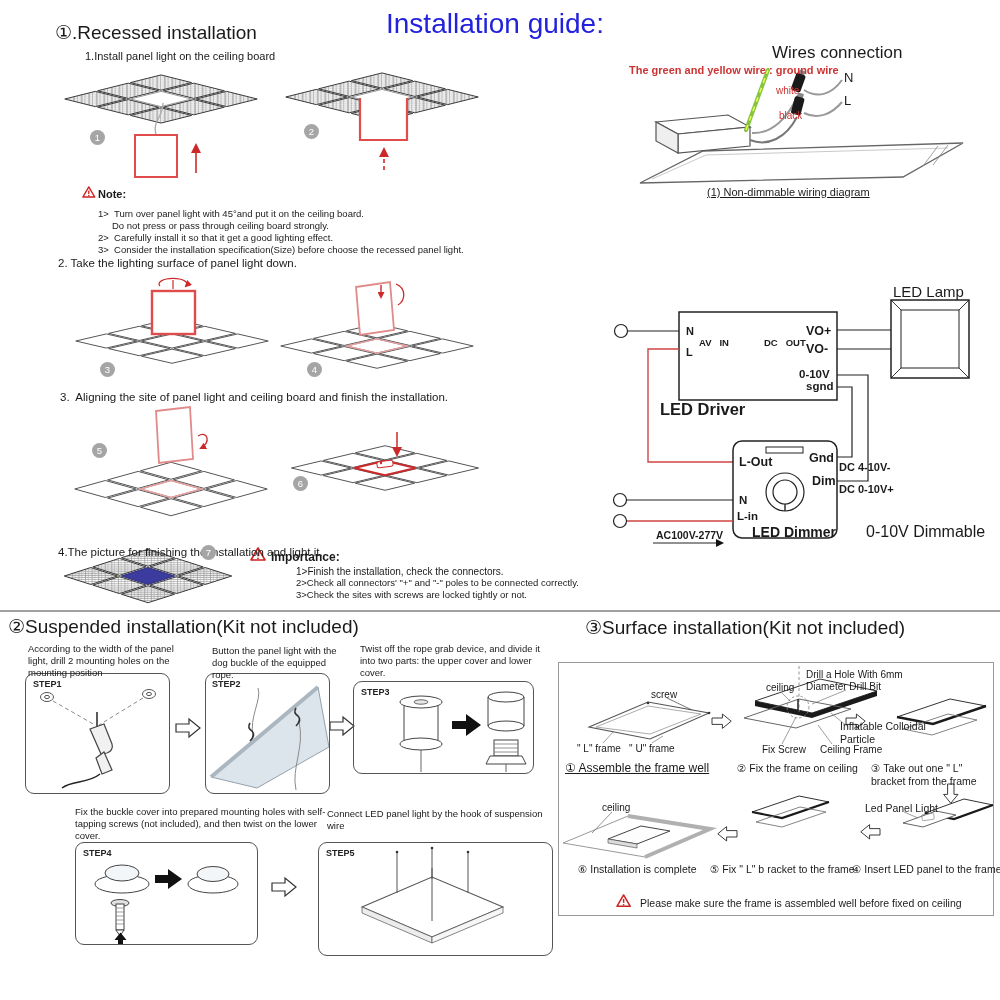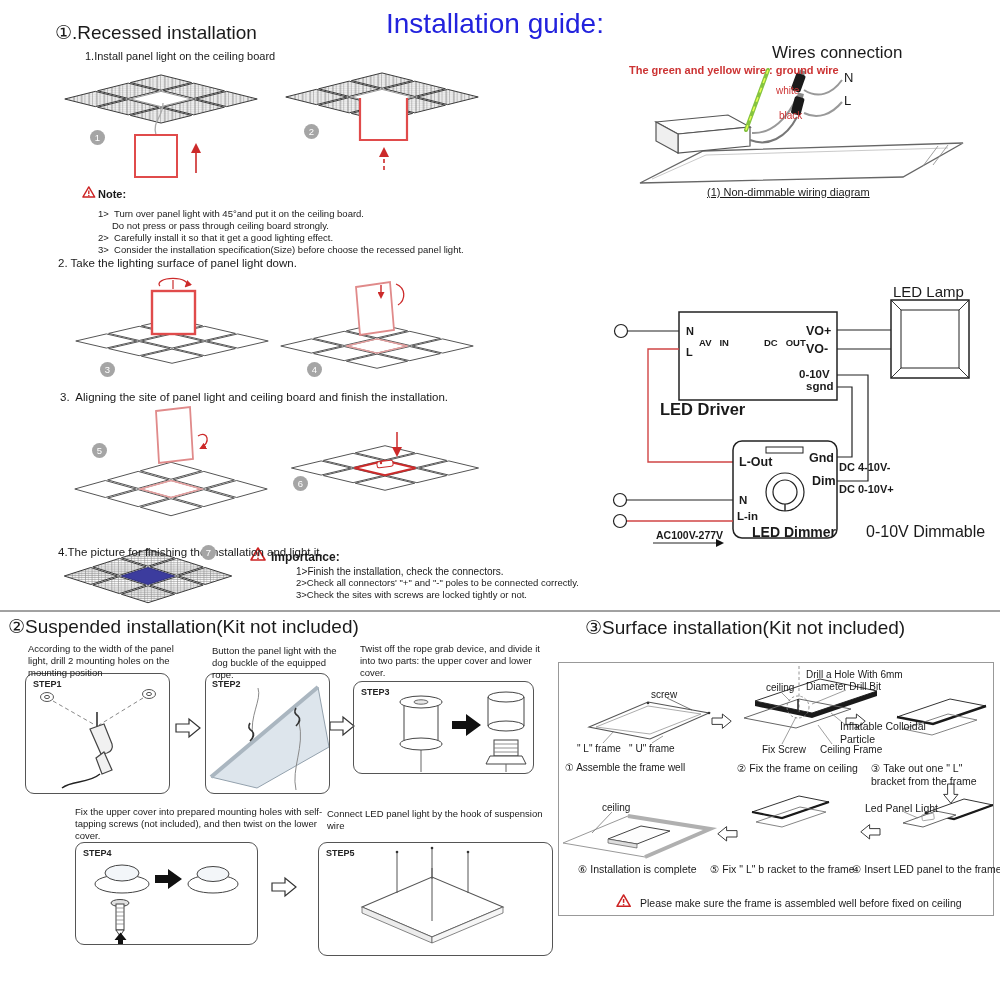--- a/index.html
+++ b/index.html
@@ -344,37 +344,37 @@
 <div class="t b" style="left:739px;top:494px;font-size:11.5px;">N</div>
 <div class="t b" style="left:737px;top:510px;font-size:11.5px;">L-in</div>
 <div class="t b" style="left:752px;top:524px;font-size:14px;">LED Dimmer</div>
 <div class="t b" style="left:656px;top:529px;font-size:10.5px;">AC100V-277V</div>
 <div class="t" style="left:866px;top:523px;font-size:16px;">0-10V Dimmable</div>
 
 <div class="t" style="left:8px;top:616px;font-size:19px;">②Suspended installation(Kit not included)</div>
 <div class="tw" style="left:28px;top:643px;width:158px;font-size:9.5px;">According to the width of the panel light, drill 2 mounting holes on the mounting position</div>
 <div class="tw" style="left:212px;top:645px;width:126px;font-size:9.5px;">Button the panel light with the dog buckle of the equipped rope.</div>
 <div class="tw" style="left:360px;top:643px;width:180px;font-size:9.5px;">Twist off the rope grab device, and divide it into two parts: the upper cover and lower cover.</div>
-<div class="tw" style="left:75px;top:806px;width:252px;font-size:9.5px;">Fix the upper cover into prepared mounting holes with self-tapping screws (not included), and then twist on the lower cover.</div>
+<div class="tw" style="left:75px;top:806px;width:252px;font-size:9.5px;">Fix the buckle cover into prepared mounting holes with self-tapping screws (not included), and then twist on the lower cover.</div>
 <div class="tw" style="left:327px;top:808px;width:220px;font-size:9.5px;">Connect LED panel light by the hook of suspension wire</div>
 <div class="steplab" style="left:33px;top:679px;">STEP1</div>
 <div class="steplab" style="left:212px;top:679px;">STEP2</div>
 <div class="steplab" style="left:361px;top:687px;">STEP3</div>
 <div class="steplab" style="left:83px;top:848px;">STEP4</div>
 <div class="steplab" style="left:326px;top:848px;">STEP5</div>
 
 <div class="t" style="left:585px;top:617px;font-size:19px;">③Surface installation(Kit not included)</div>
 <div class="t" style="left:651px;top:689px;font-size:10px;">screw</div>
 <div class="t" style="left:766px;top:682px;font-size:10px;">ceiling</div>
 <div class="tw" style="left:806px;top:669px;width:118px;font-size:10px;">Drill a Hole With 6mm Diameter Drill Bit</div>
 <div class="t" style="left:762px;top:744px;font-size:10px;">Fix Screw</div>
 <div class="t" style="left:820px;top:744px;font-size:10px;">Ceiling Frame</div>
 <div class="tw" style="left:840px;top:720px;width:88px;font-size:10.5px;">Inflatable Colloidal Particle</div>
 <div class="t" style="left:577px;top:743px;font-size:10px;">" L" frame   " U" frame</div>
-<div class="t" style="left:565px;top:762px;font-size:10px;">① Assemble the frame well</div>
+<div class="t" style="left:565px;top:762px;font-size:12px;text-decoration:underline;">① Assemble the frame well</div>
 <div class="t" style="left:737px;top:762px;font-size:10.5px;">② Fix the frame on ceiling</div>
 <div class="tw" style="left:871px;top:762px;width:112px;font-size:10.5px;">③ Take out one " L" bracket from the frame</div>
 <div class="t" style="left:865px;top:802px;font-size:10.5px;">Led Panel Light</div>
 <div class="t" style="left:602px;top:802px;font-size:10px;">ceiling</div>
 <div class="t" style="left:578px;top:863px;font-size:10.5px;">⑥ Installation is complete</div>
 <div class="t" style="left:710px;top:863px;font-size:10.5px;">⑤ Fix " L" b racket to the frame</div>
 <div class="t" style="left:852px;top:863px;font-size:10.5px;">④ Insert LED panel to the frame</div>
 <div class="t" style="left:640px;top:897px;font-size:10.5px;">Please make sure the frame is assembled well before fixed on ceiling</div>
 
 </body></html>

